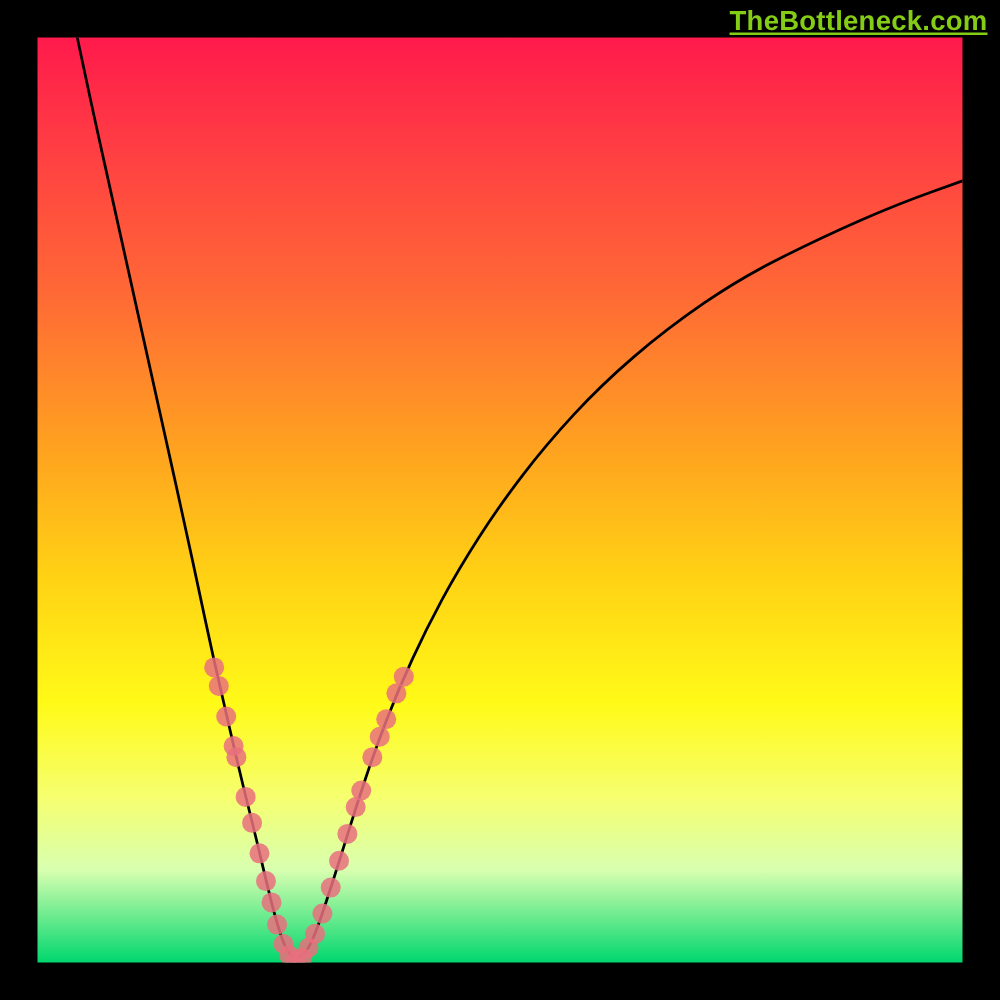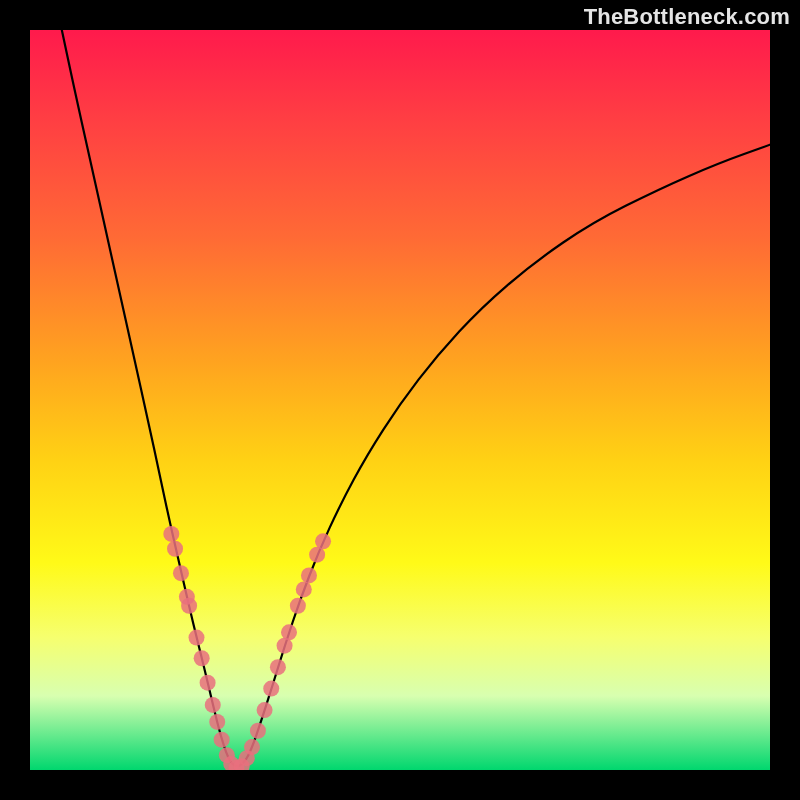--- a/index.html
+++ b/index.html
@@ -14,25 +14,26 @@
   .frame {
     position: relative;
     width: 800px;
     height: 800px;
     background: #000;
   }
   .watermark {
     position: absolute;
     top: 4px;
     right: 10px;
-    color: #e5e5e5;
+    color: #84cc16;
     font-size: 22px;
     font-weight: 600;
     letter-spacing: 0.2px;
     z-index: 20;
+    text-decoration: underline;
   }
   .plot {
     position: absolute;
     left: 30px;
     top: 30px;
     width: 740px;
     height: 740px;
     background: linear-gradient(180deg,
       #ff1a4c 0%,
       #ff3e43 12%,

